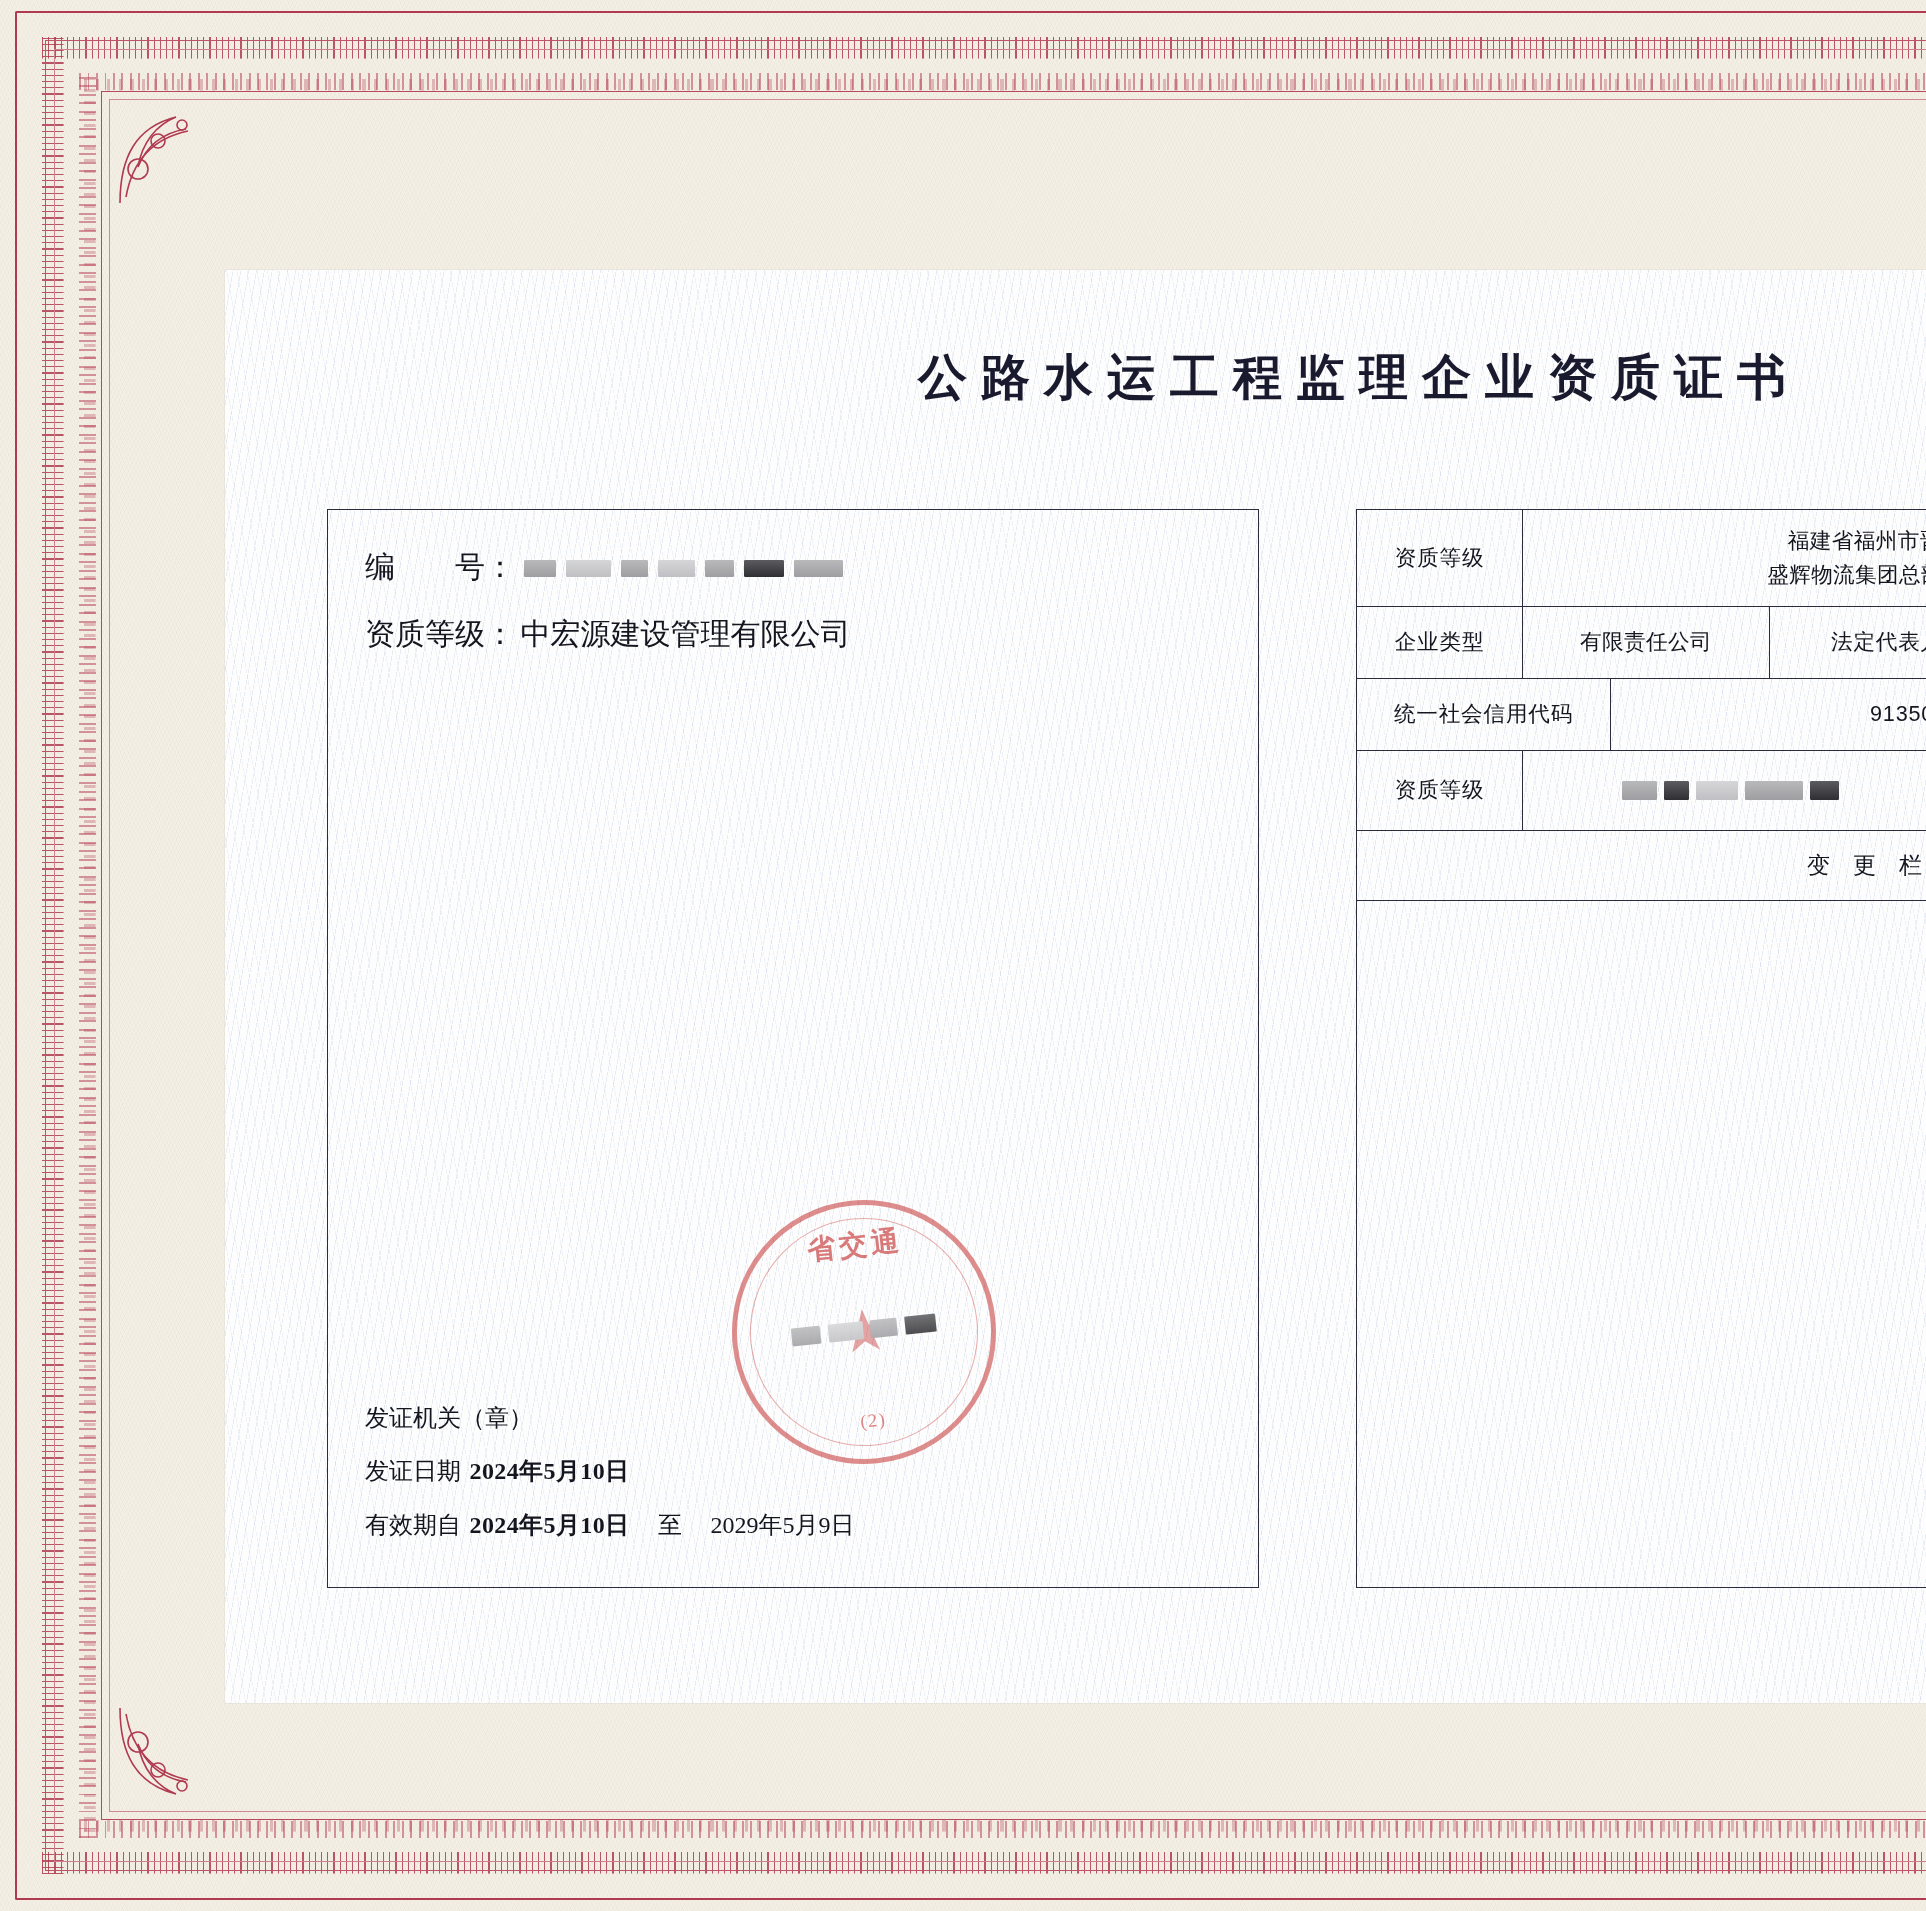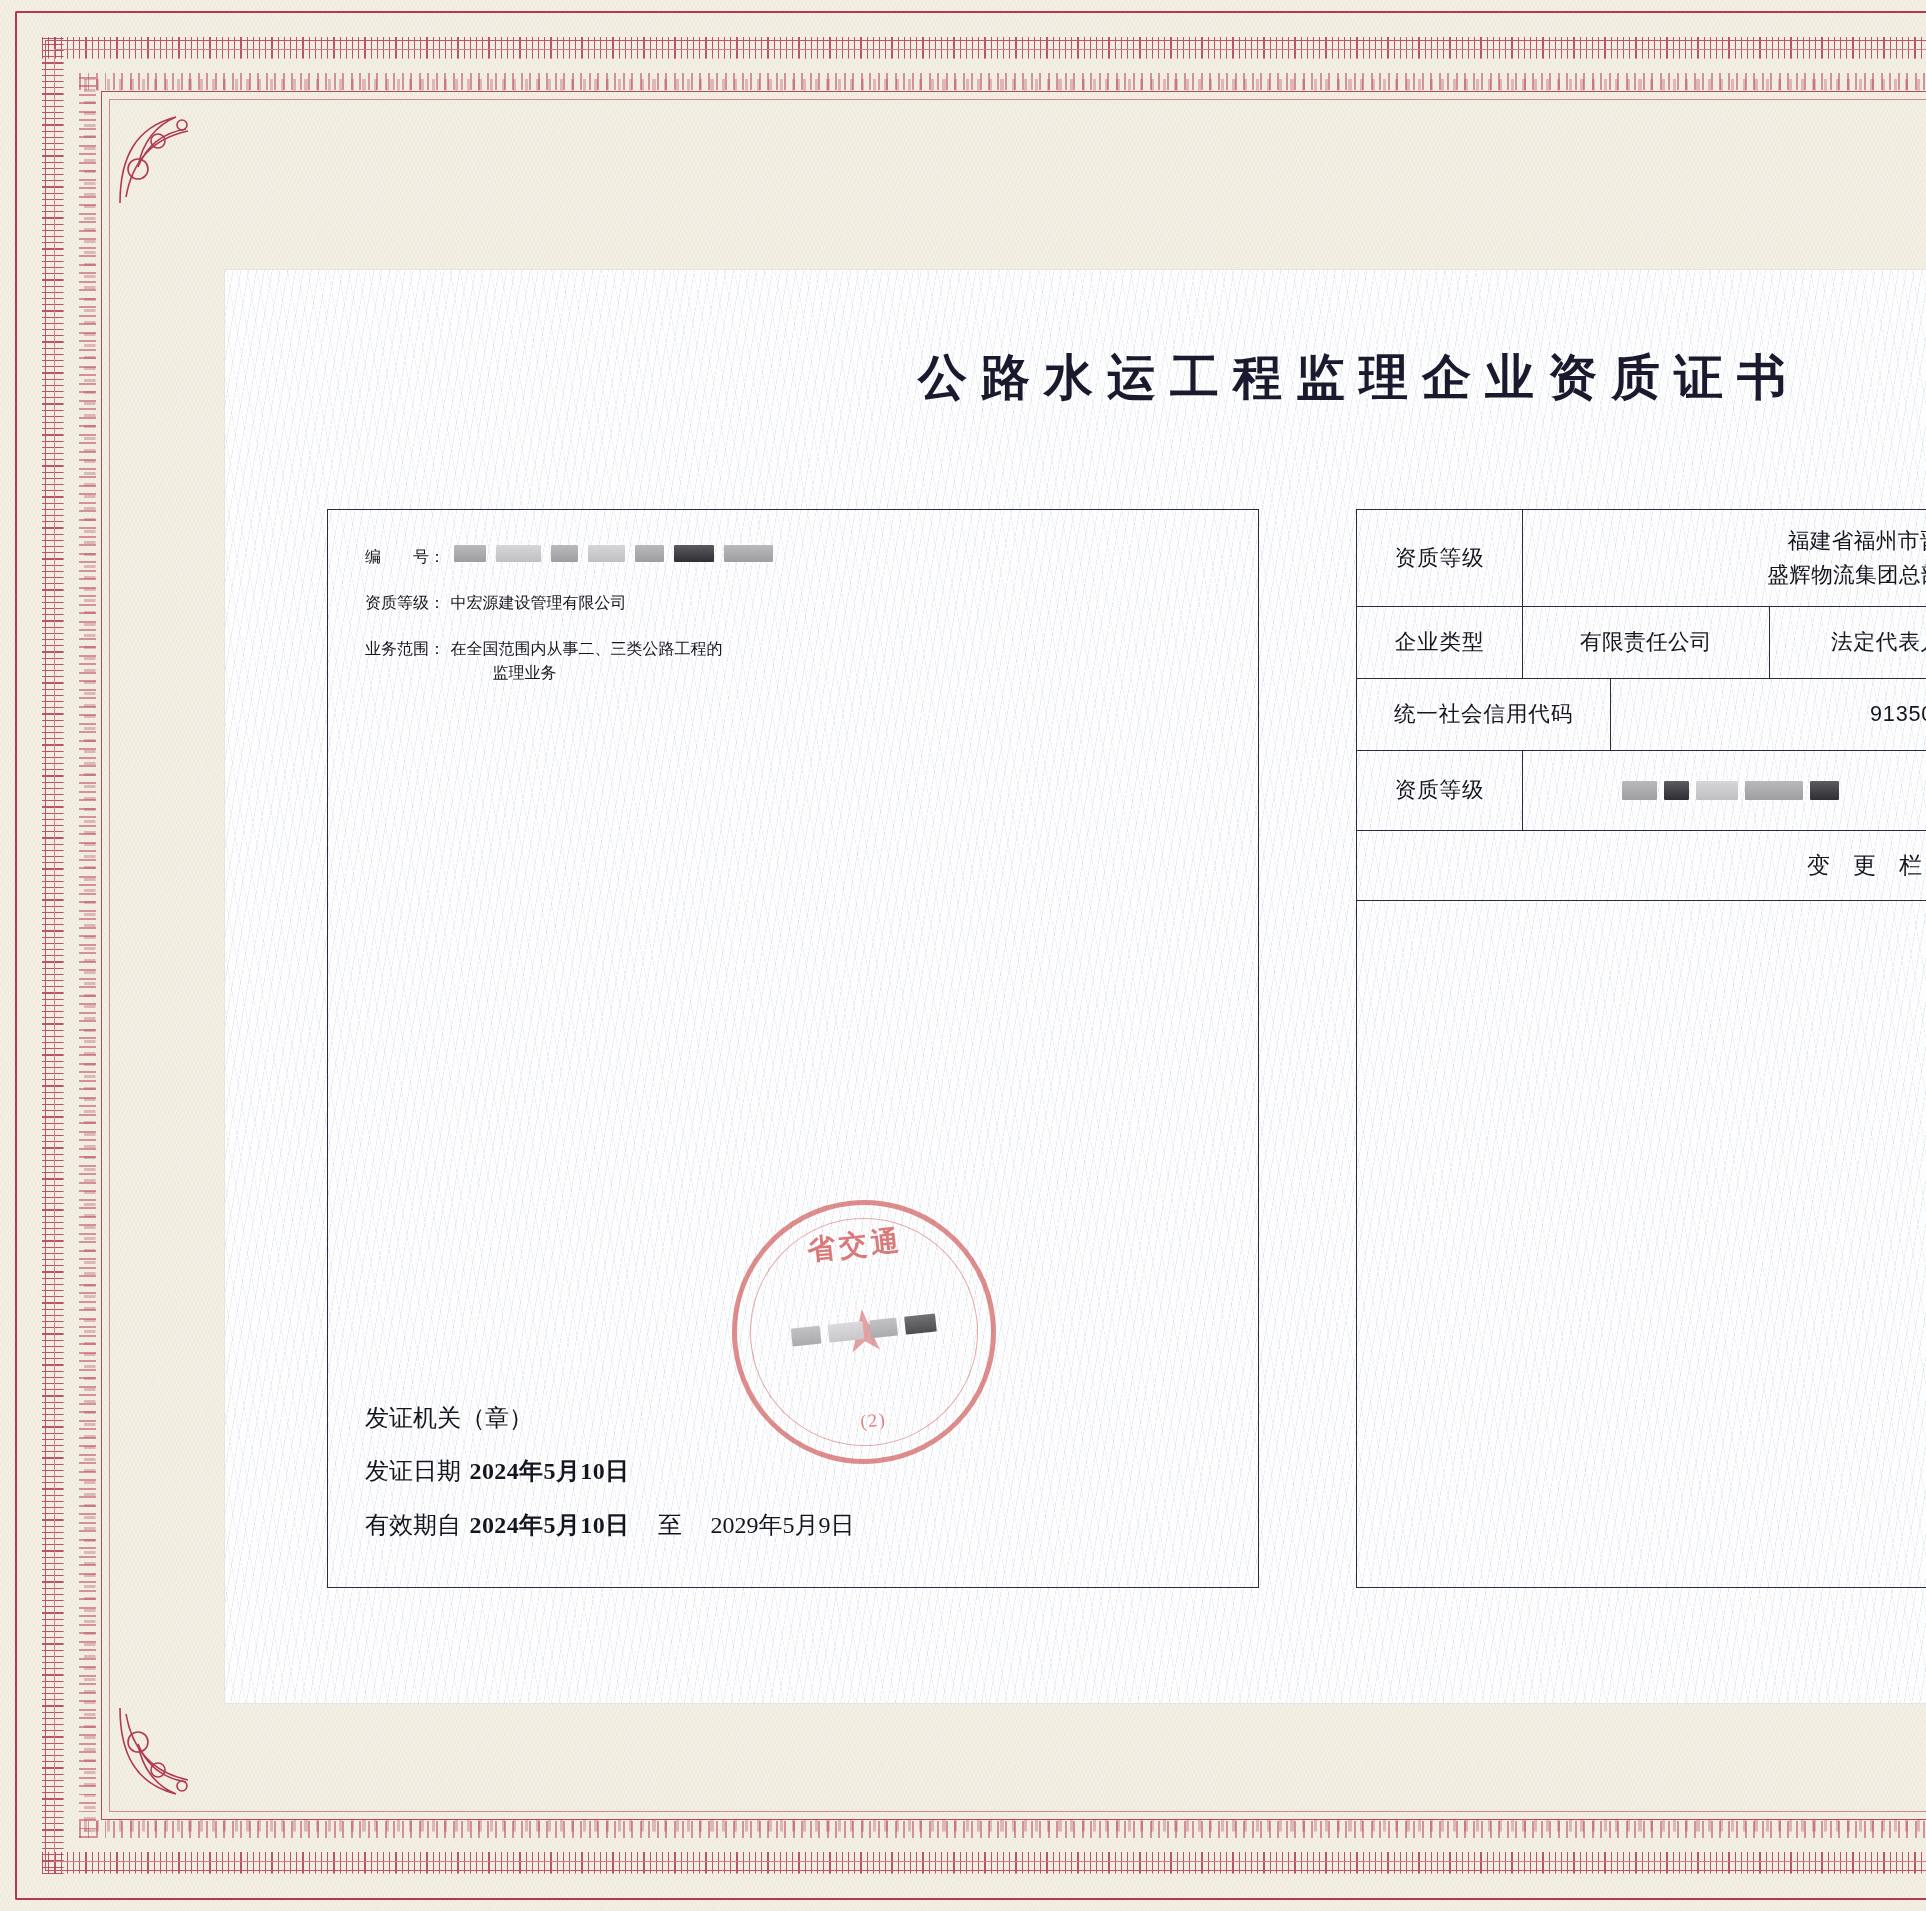--- a/index.html
+++ b/index.html
@@ -131,23 +131,23 @@
     box-sizing: border-box;
   }
   .field-list {
     position: absolute;
     left: 37px;
     top: 35px;
     right: 23px;
   }
   .field-row {
     display: flex;
-    align-items: flex-start;
+    align-items: center;
     margin-bottom: 23px;
-    font-size: 16px;
+    font-size: 30px;
     color: #15151f;
     line-height: 1.45;
   }
   .field-label {
     white-space: pre;
     flex: 0 0 auto;
   }
   .field-value {
     flex: 1 1 auto;
     padding-left: 5.4px;
@@ -386,27 +386,20 @@
             </span>
           </span>
         </div>
 
         <div class="field-row">
           <span class="field-label">资质等级：</span>
           <span class="field-value">中宏源建设管理有限公司</span>
         </div>
 
 
-        <div class="field-row">
-          <span class="field-label">业务范围：</span>
-          <span class="field-value">
-            <span>在全国范围内从事二、三类公路工程的</span>
-            <span class="cont">监理业务</span>
-          </span>
-        </div>
 
       </div>
 
       <div class="seal">
         <div class="seal-inner"></div>
         <div class="seal-text">省交通</div>
         <div class="seal-star">★</div>
         <div class="seal-redact">
           <span class="redact redact-gray" style="width:29px;height:17.7px;"></span>
           <span class="redact redact-light" style="width:35px;height:17.7px;"></span>

